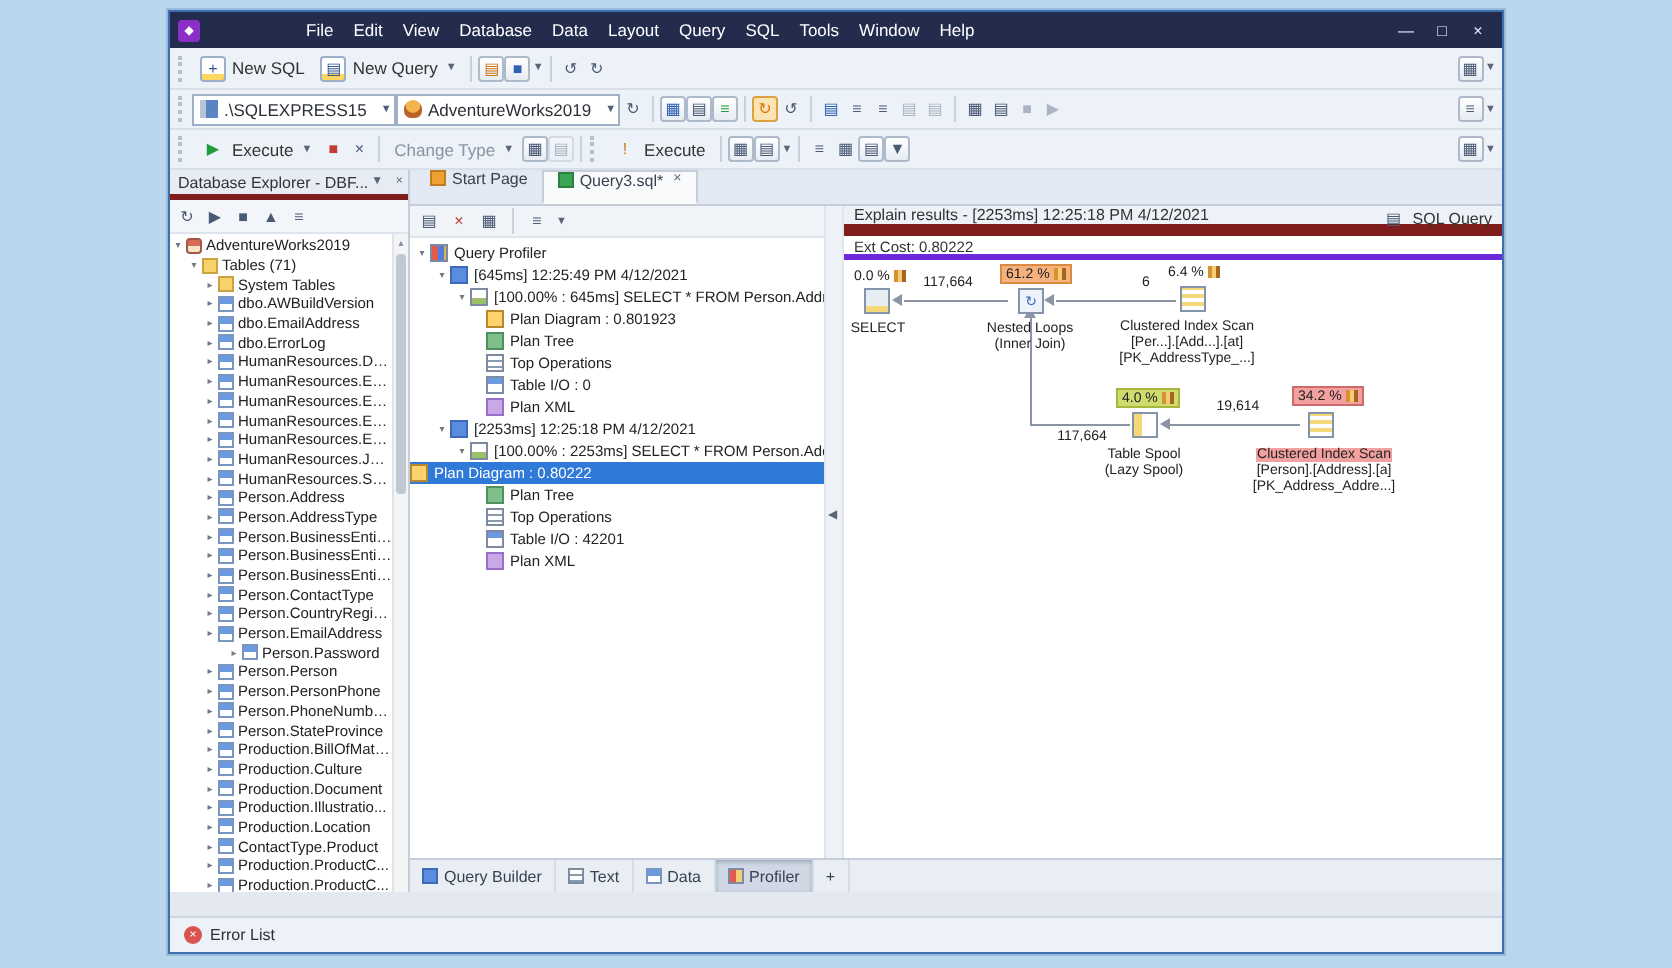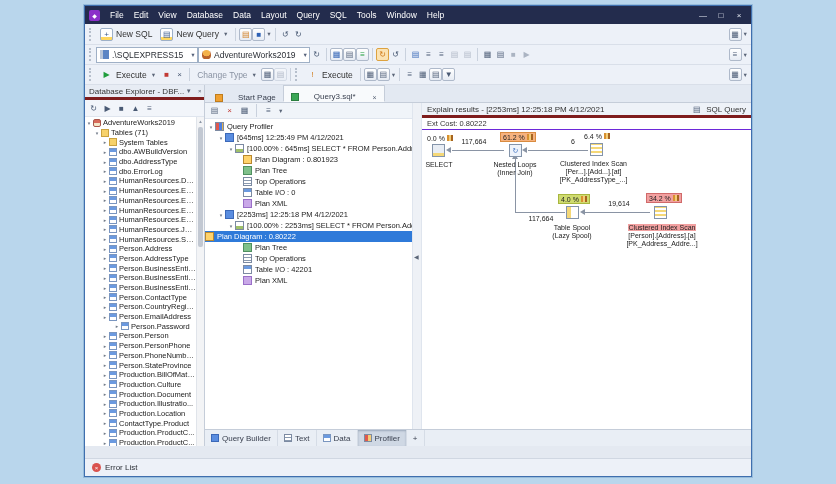--- a/index.html
+++ b/index.html
@@ -55,21 +55,21 @@
   .ico-folder{background:#f7d26a;border-color:#caa23f}
   .ico-table{background:linear-gradient(#6b9ae0 0 3px,#fff 3px)}
   .tlabel{overflow:hidden;text-overflow:ellipsis}
   .vscroll{width:8px;flex:none;background:#f3f4f6;border-left:1px solid #e0e4ea;display:flex;flex-direction:column;align-items:center}
   .varrow{font-size:4.5px;color:#8a94a4;height:8px;display:flex;align-items:center}
   .vthumb{width:5px;height:120px;background:#c2c8d2;border-radius:2px;margin-top:2px}
   
   .rightside{flex:1;display:flex;flex-direction:column;min-width:0}
   .doctabs{height:18px;background:#e3e9f2;display:flex;align-items:flex-end;padding-left:3px;
            border-bottom:1px solid #c5cdd9;flex:none}
-  .dtab{display:flex;align-items:flex-end;gap:15px;padding:0 7px;font-size:8px;height:17px;color:#3a4150;white-space:nowrap}
+  .dtab{display:flex;align-items:flex-start;gap:3px;padding:0 7px;font-size:8px;height:17px;color:#3a4150;white-space:nowrap}
   .dtab.active{background:#f8fafc;border:1px solid #c5cdd9;border-bottom:1px solid #f8fafc}
   .dtab-ico{width:8px;height:8px;flex:none}
   .ico-home{background:#f0a030;border:1px solid #bf7d1d}
   .ico-sql{background:#3aa655;border:1px solid #2b7f40}
   .dtab-close{font-size:7px;color:#5a6577;margin-left:2px}
   .content{flex:1;display:flex;min-height:0}
   
   .profiler{width:208px;flex:none;display:flex;flex-direction:column;background:#fff;border-right:1px solid #dfe5ee}
   .prof-toolbar{height:16px;background:#f0f4f9;border-bottom:1px solid #dfe5ee;display:flex;align-items:center;
                 gap:2px;padding:0 3px;flex:none}
@@ -83,24 +83,24 @@
   .pico-query{background:linear-gradient(#fff 0 4px,#9fc06a 4px)}
   .pico-diagram{background:#ffd36b;border-color:#b8872f}
   .pico-tree{background:#7fc08a;border-color:#4f9060}
   .pico-ops{background:repeating-linear-gradient(#fff 0 2px,#8a9ab0 2px 3px)}
   .pico-io{background:linear-gradient(#6b9ae0 0 3px,#fff 3px)}
   .pico-xml{background:#c9a8e8;border-color:#9a6fc8}
   .mid-scroll{width:9px;flex:none;background:#eef1f6;border-right:1px solid #dfe5ee;position:relative}
   .collapse-arrow{position:absolute;top:46%;left:1px;font-size:6px;color:#5a6577}
   
   .explain{flex:1;display:flex;flex-direction:column;background:#fff;min-width:0}
-  .explain-header{height:15px;background:#eef2f8;border-bottom:3px solid #7f1d1d;display:flex;align-items:center;
+  .explain-header{height:15px;background:#eef2f8;border-bottom:6px solid #7f1d1d;display:flex;align-items:flex-start;
                   padding:0 5px;font-size:8px;color:#333;flex:none;white-space:nowrap}
   .eh-right{margin-left:auto;display:flex;align-items:center;gap:3px}
-  .cost-row{height:12px;font-size:7.5px;padding:1px 5px;color:#333;border-bottom:1px solid #6d28d9;flex:none}
+  .cost-row{height:12px;font-size:7.5px;padding:1px 5px;color:#333;border-bottom:3px solid #6d28d9;flex:none}
   .diagram{flex:1;position:relative;overflow:hidden;background:#fff}
   .pct{position:absolute;display:flex;align-items:center;gap:2px;font-size:7px;height:10px;padding:0 2px;color:#222;white-space:nowrap}
   .pct.hot-orange{background:#f6b27e;border:1px solid #d98b3f}
   .pct.hot-green{background:#cfdb6f;border:1px solid #a8b63e}
   .pct.hot-red{background:#f2a0a0;border:1px solid #d06a6a}
   .minibar{width:6px;height:6px;flex:none;background:linear-gradient(90deg,#d89030 0 2px,#f3cd77 2px 4px,#a66420 4px 6px)}
   .dico{position:absolute;width:13px;height:13px;border:1px solid #8494aa;display:flex;align-items:center;
         justify-content:center;font-size:7px;color:#3a6fc0}
   .dico-select{background:linear-gradient(#e8edf4 0 8px,#f5d877 8px)}
   .dico-loop{background:#eef3fb}
@@ -133,21 +133,21 @@
            justify-content:center;font-size:6px;flex:none}
 </style>
 </head>
 <body>
 
 <div class="desktop">
   <div class="window">
 
     <div class="titlebar">
       <span class="app-icon">◆</span>
-      <div class="menubar" style="display: flex;">
+      <div class="menubar" style="display: flex; margin-left: 43px;">
           <div class="menu-item">
             <span>File</span>
           </div>
           <div class="menu-item">
             <span>Edit</span>
           </div>
           <div class="menu-item">
             <span>View</span>
           </div>
           <div class="menu-item">
@@ -313,21 +313,21 @@
             </div>
             <div>
                 <div class="trow" style="padding-left:16px">
                 <span class="chev">▸</span>
                 <span class="tico ico-table"></span>
                 <span class="tlabel">dbo.AWBuildVersion</span>
               </div>
                 <div class="trow" style="padding-left:16px">
                 <span class="chev">▸</span>
                 <span class="tico ico-table"></span>
-                <span class="tlabel">dbo.AddressType</span>
+                <span class="tlabel">dbo.EmailAddress</span>
               </div>
                 <div class="trow" style="padding-left:16px">
                 <span class="chev">▸</span>
                 <span class="tico ico-table"></span>
                 <span class="tlabel">dbo.ErrorLog</span>
               </div>
                 <div class="trow" style="padding-left:16px">
                 <span class="chev">▸</span>
                 <span class="tico ico-table"></span>
                 <span class="tlabel">HumanResources.Dep...</span>

